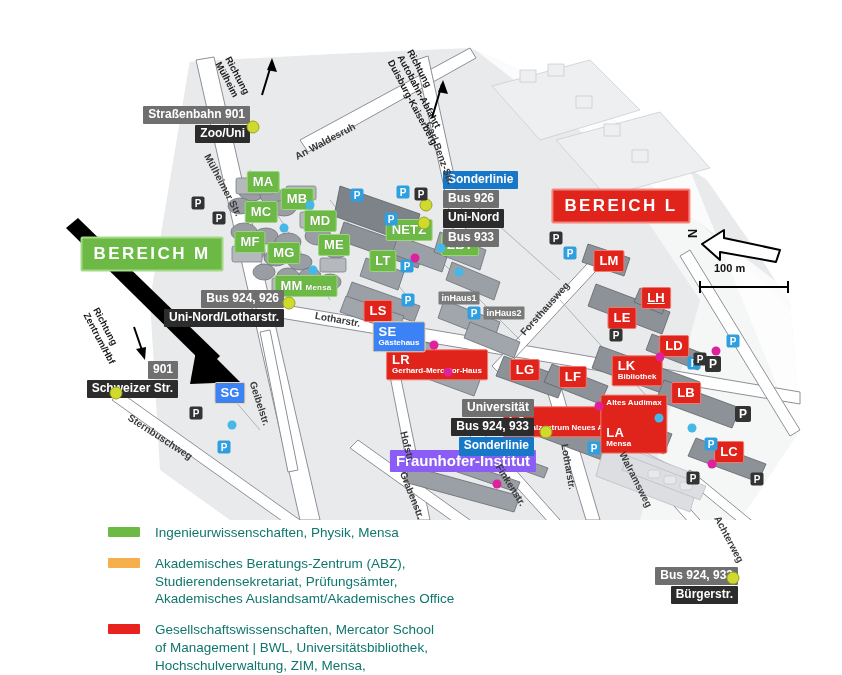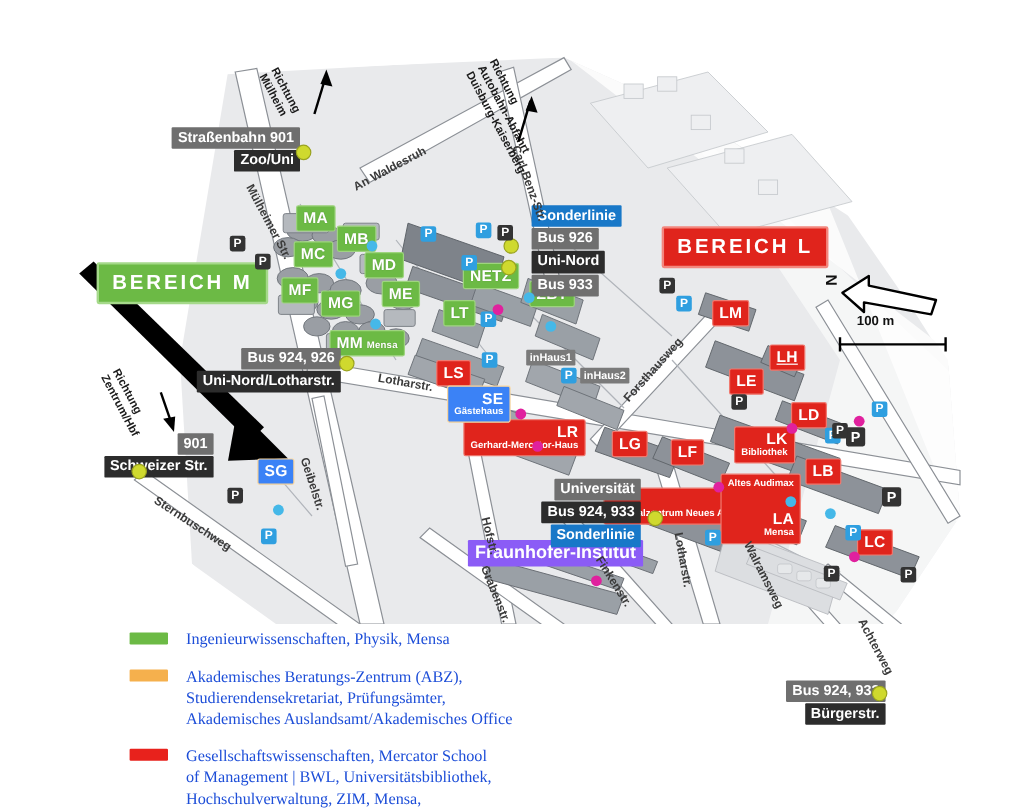--- a/index.html
+++ b/index.html
@@ -27,21 +27,21 @@
 
   
   .chip {
     position: absolute;
     color: #ffffff;
     font-weight: bold;
     line-height: 1;
     white-space: nowrap;
     letter-spacing: .2px;
     transform: translate(-50%, -50%);
-    text-align: right;
+    text-align: left;
   }
   .chip.green {
     background: #6cba45;
     border: 1px solid #9ed47f;
     font-size: 13px;
     padding: 3px 5px 4px 5px;
     border-radius: 2px;
     text-shadow: 0 0 1px rgba(0,0,0,.25);
   }
   .chip.red {
@@ -203,24 +203,24 @@
   }
   .legend-swatch {
     width: 32px;
     height: 10px;
     margin-top: 3px;
     margin-right: 15px;
     flex: 0 0 auto;
     border-radius: 1px;
   }
   .legend-text {
-    font-family: Liberation Serif, serif;
+    font-family: Liberation Sans, sans-serif;
     font-size: 13.5px;
     line-height: 1.32;
-    color: #1d4ed8;
+    color: #0f766e;
     white-space: pre-line;
   }
 </style>
 </head>
 <body>
 
 <div id="map-canvas">
 
   <svg id="map-svg" width="842" height="520" viewBox="0 0 842 520">
     <defs>
@@ -390,21 +390,21 @@
     <div class="scaletext" style="left:30px; top:40px;">100 m</div>
     <svg width="140" height="14" style="position:absolute;left:14px;top:58px;">
       <g stroke="#000" stroke-width="2" fill="none">
         <line x1="2" y1="7" x2="90" y2="7"></line>
         <line x1="2" y1="1" x2="2" y2="13"></line>
         <line x1="90" y1="1" x2="90" y2="13"></line>
       </g>
     </svg>
   </div>
 
-  <div class="banner green" style="left:152px; top:236px;">BEREICH M</div>
+  <div class="banner green" style="left:152px; top:254px;">BEREICH M</div>
   <div class="banner red" style="left:621px; top:206px;">BEREICH L</div>
 
   <div class="chip green" style="left:263px; top:182px;"><span>MA</span></div>
   <div class="chip green" style="left:297px; top:199px;"><span>MB</span></div>
   <div class="chip green" style="left:261px; top:212px;"><span>MC</span></div>
   <div class="chip green" style="left:320px; top:221px;"><span>MD</span></div>
   <div class="chip green" style="left:334px; top:245px;"><span>ME</span></div>
   <div class="chip green" style="left:250px; top:242px;"><span>MF</span></div>
   <div class="chip green" style="left:284px; top:253px;"><span>MG</span></div>
   <div class="chip green" style="left:306px; top:286px;">

